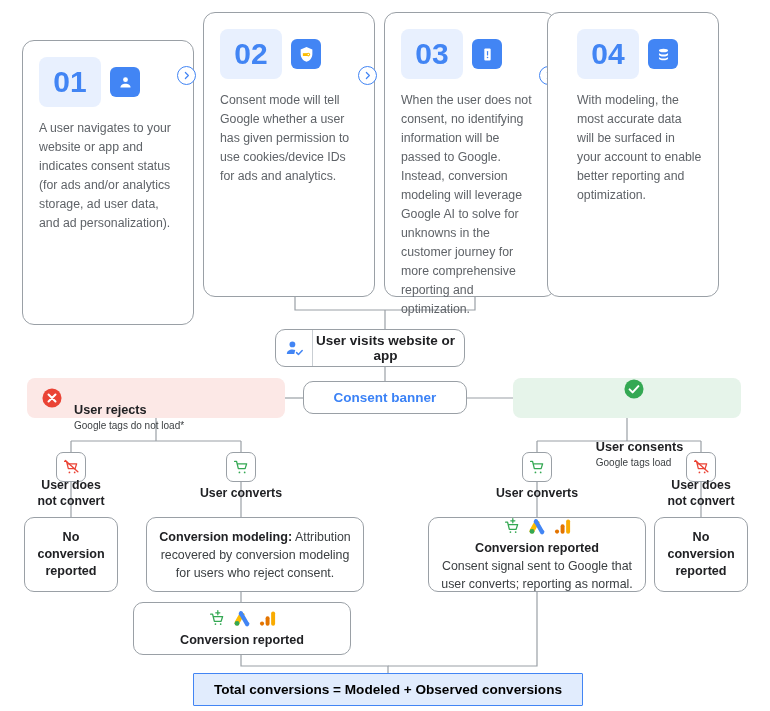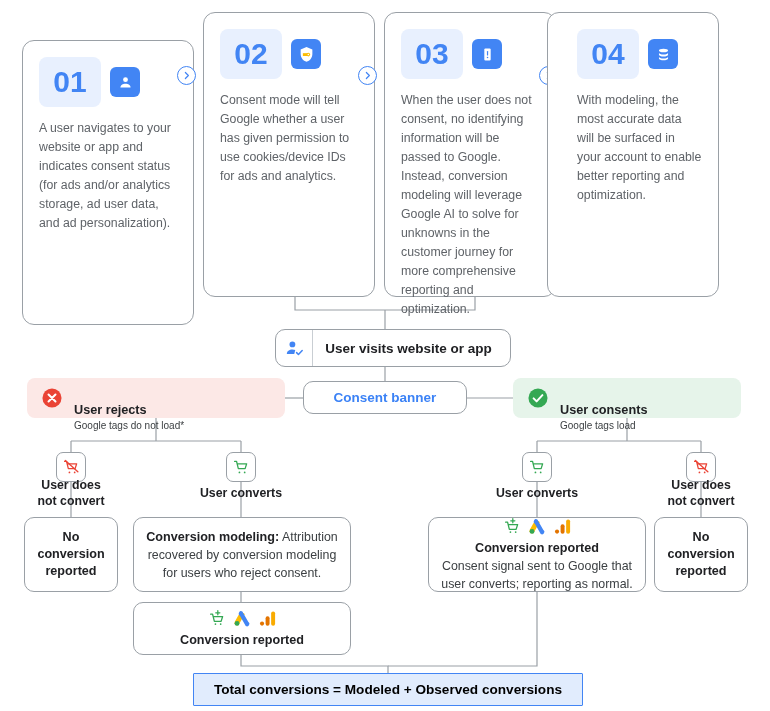--- a/index.html
+++ b/index.html
@@ -96,21 +96,21 @@
     border-radius: 10px;
     background: #ffffff;
     display: flex;
     align-items: center;
     justify-content: center;
     text-align: center;
   }
   
   #visit-box {
     left: 275px; top: 329px;
-    width: 236px; height: 38px;
+    width: 190px; height: 38px;
     border-radius: 10px;
     padding: 0;
     justify-content: flex-start;
   }
   #visit-icon-wrap {
     width: 36px; height: 36px;
     margin: 0 0 0 0;
     border-right: 1px solid #c9ced3;
     border-radius: 9px 0 0 9px;
     display:flex; align-items:center; justify-content:center;
@@ -143,20 +143,21 @@
   }
   #reject-pill {
     left: 27px; top: 378px;
     width: 258px; height: 40px;
     background: #fce8e6;
   }
   #consent-pill {
     left: 513px; top: 378px;
     width: 228px; height: 40px;
     background: #e6f4ea;
+    flex-direction: column;
   }
   .pill-icon { flex: none; width: 22px; height: 22px; }
   .pill-text { margin-left: 11px; margin-top: 40px; }
   .pill-title {
     font-size: 12.7px;
     font-weight: bold;
     color: #202124;
     line-height: 15px;
   }
   .pill-sub {
@@ -413,21 +414,21 @@
         <circle cx="16" cy="18.3" r="1.1" fill="#ea4335" stroke="none"></circle>
         <path d="M4.2 3.2 L20 17.4" stroke-width="1.7"></path>
       </svg>
   </div>
   <div class="cart-label" style="left:641px; top:477px; width:120px;">User does<br>not convert</div>
 
   <div class="outcome" style="left:24px; top:517px; width:94px; height:75px;">
     <div class="outcome-strong">No<br>conversion<br>reported</div>
   </div>
 
-  <div class="outcome" style="left:133px; top:517px; width:218px; height:75px;">
+  <div class="outcome" style="left:146px; top:517px; width:218px; height:75px;">
     <div class="outcome-text">
       <span class="outcome-strong">Conversion modeling:</span><span> Attribution recovered by conversion modeling for users who reject consent.</span>
     </div>
   </div>
 
   <div class="outcome" style="left:133px; top:602px; width:218px; height:53px;">
     <div class="icon-row">
       <svg width="19" height="19" viewBox="0 0 24 24" fill="none" stroke="#34a853" stroke-width="1.6" stroke-linecap="round" stroke-linejoin="round">
           <path d="M3.3 6.6h2.5l2.2 8.9h8.6l1.9-6H6.6"></path>
           <circle cx="9.4" cy="19" r="1.1" fill="#34a853" stroke="none"></circle>

